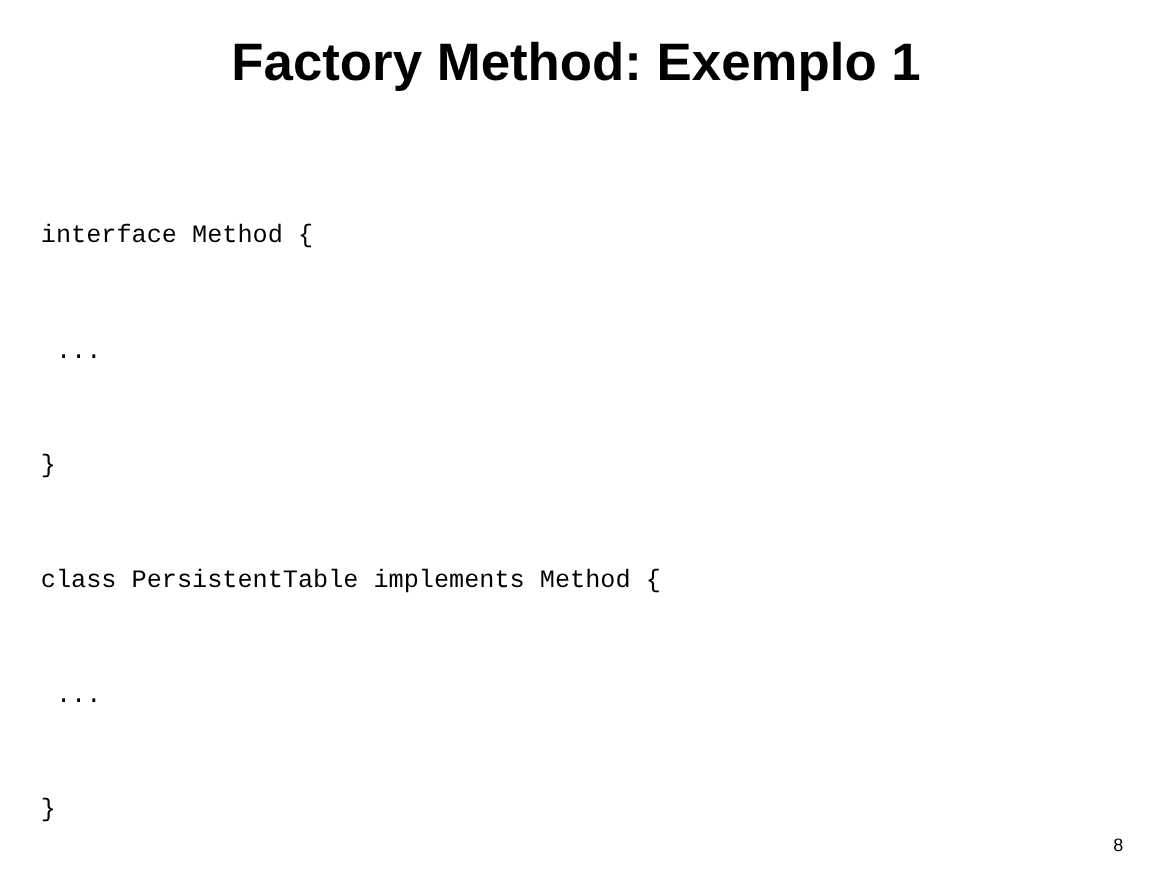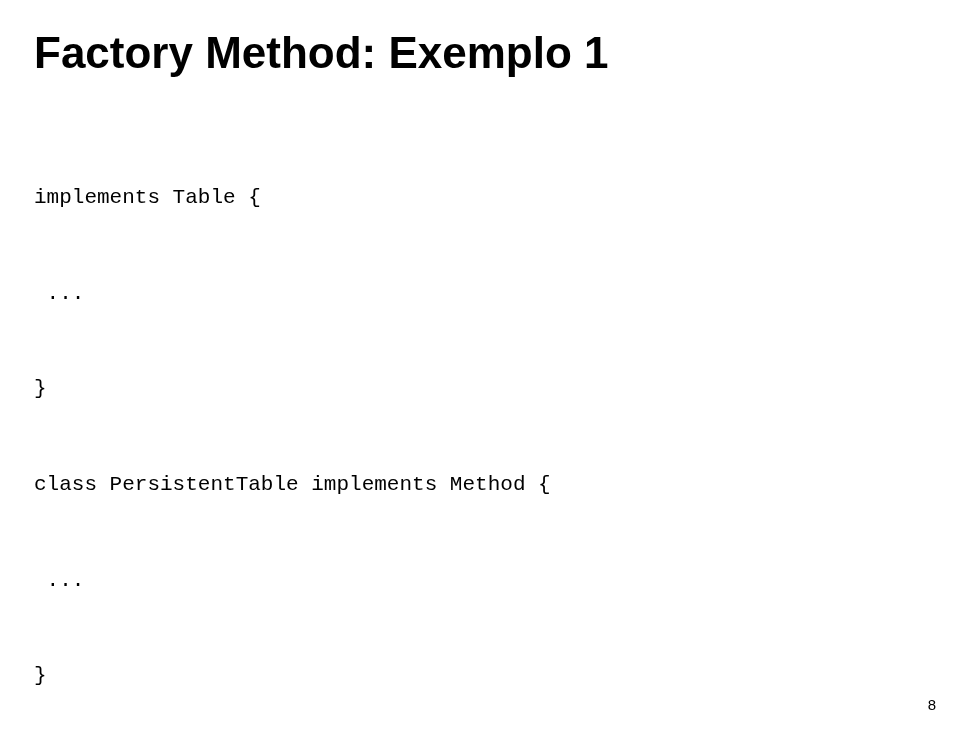--- a/index.html
+++ b/index.html
@@ -17,20 +17,21 @@
     box-sizing: border-box;
     width: 960px;
     height: 731px;
     padding: 28px 34px 0 34px;
     position: relative;
   }
   .title {
     font-size: 44px;
     font-weight: bold;
     margin: 0 0 40px 0;
+    text-align: center;
   }
   .code {
     font-family: "Courier New", Courier, monospace;
     font-size: 21px;
     line-height: 1.52;
     white-space: pre;
   }
   .code-line {
     display: block;
   }
@@ -44,21 +45,21 @@
   }
 </style>
 </head>
 <body>
 
 <div class="page">
 
   <h1 class="title">Factory Method: Exemplo 1</h1>
 
   <div class="code">
-    <span class="code-line">implements Table {</span>
+    <span class="code-line">interface Method {</span>
     <span class="code-line"> ...</span>
     <span class="code-line">}</span>
     <span class="code-line">class PersistentTable implements Method {</span>
     <span class="code-line"> ...</span>
     <span class="code-line">}</span>
     
     
     
     
     

